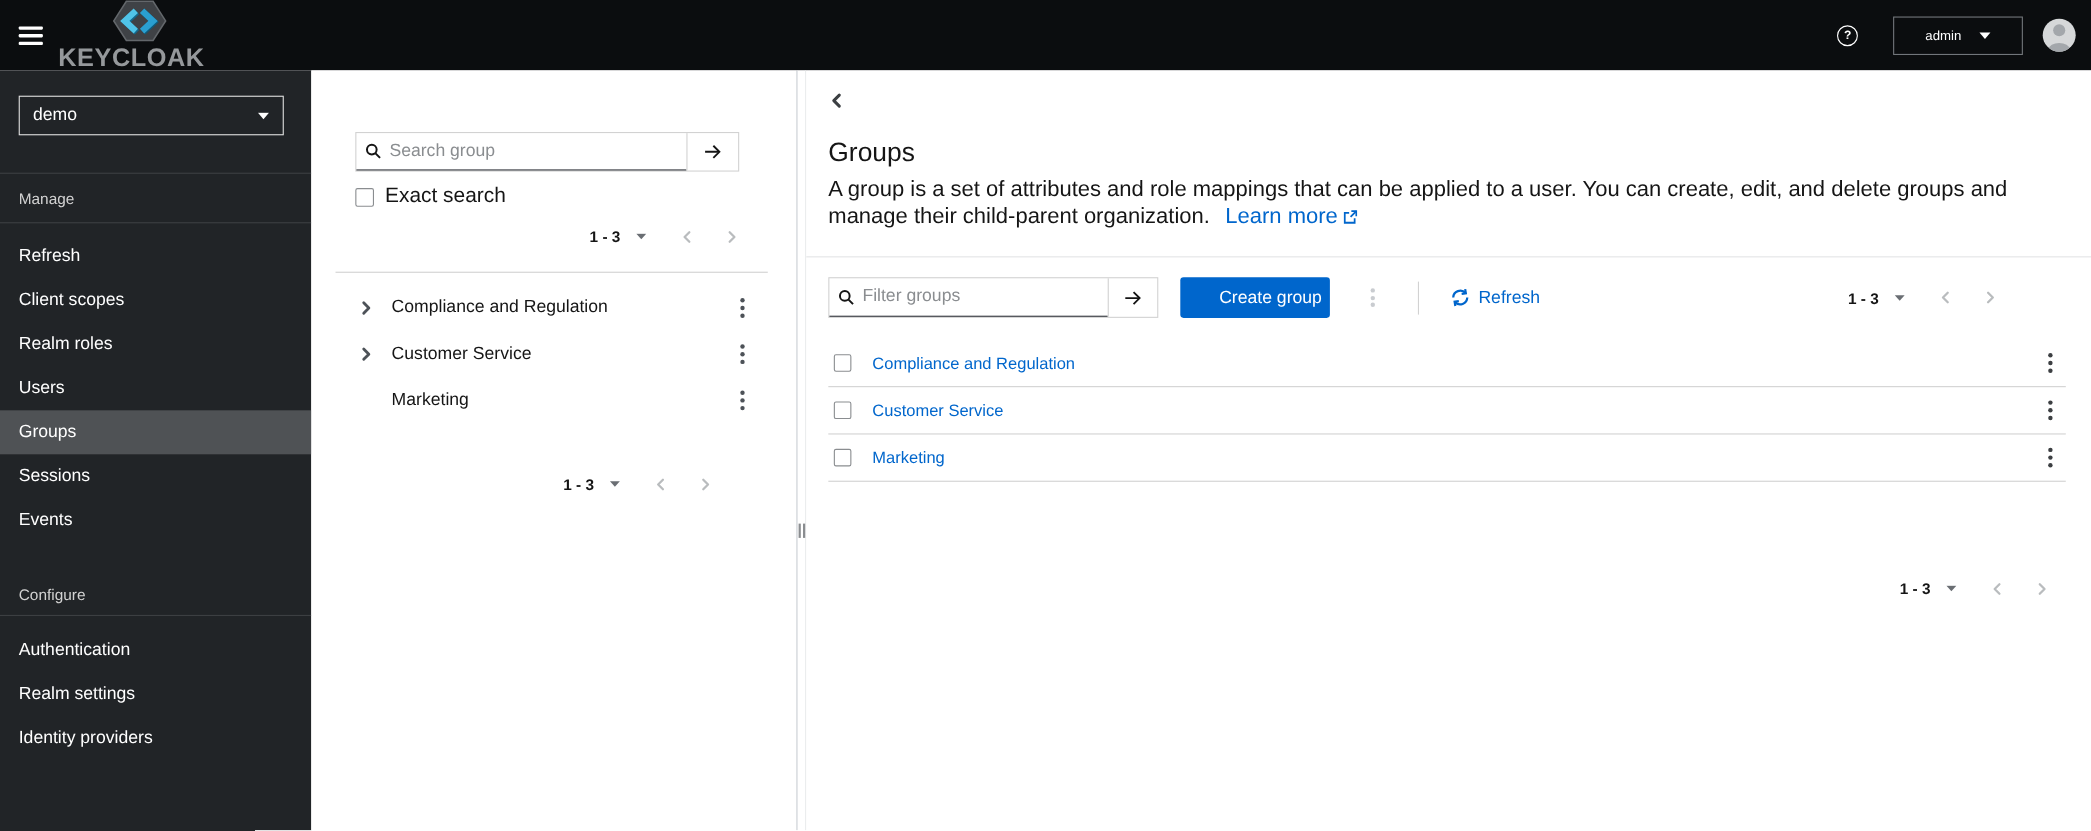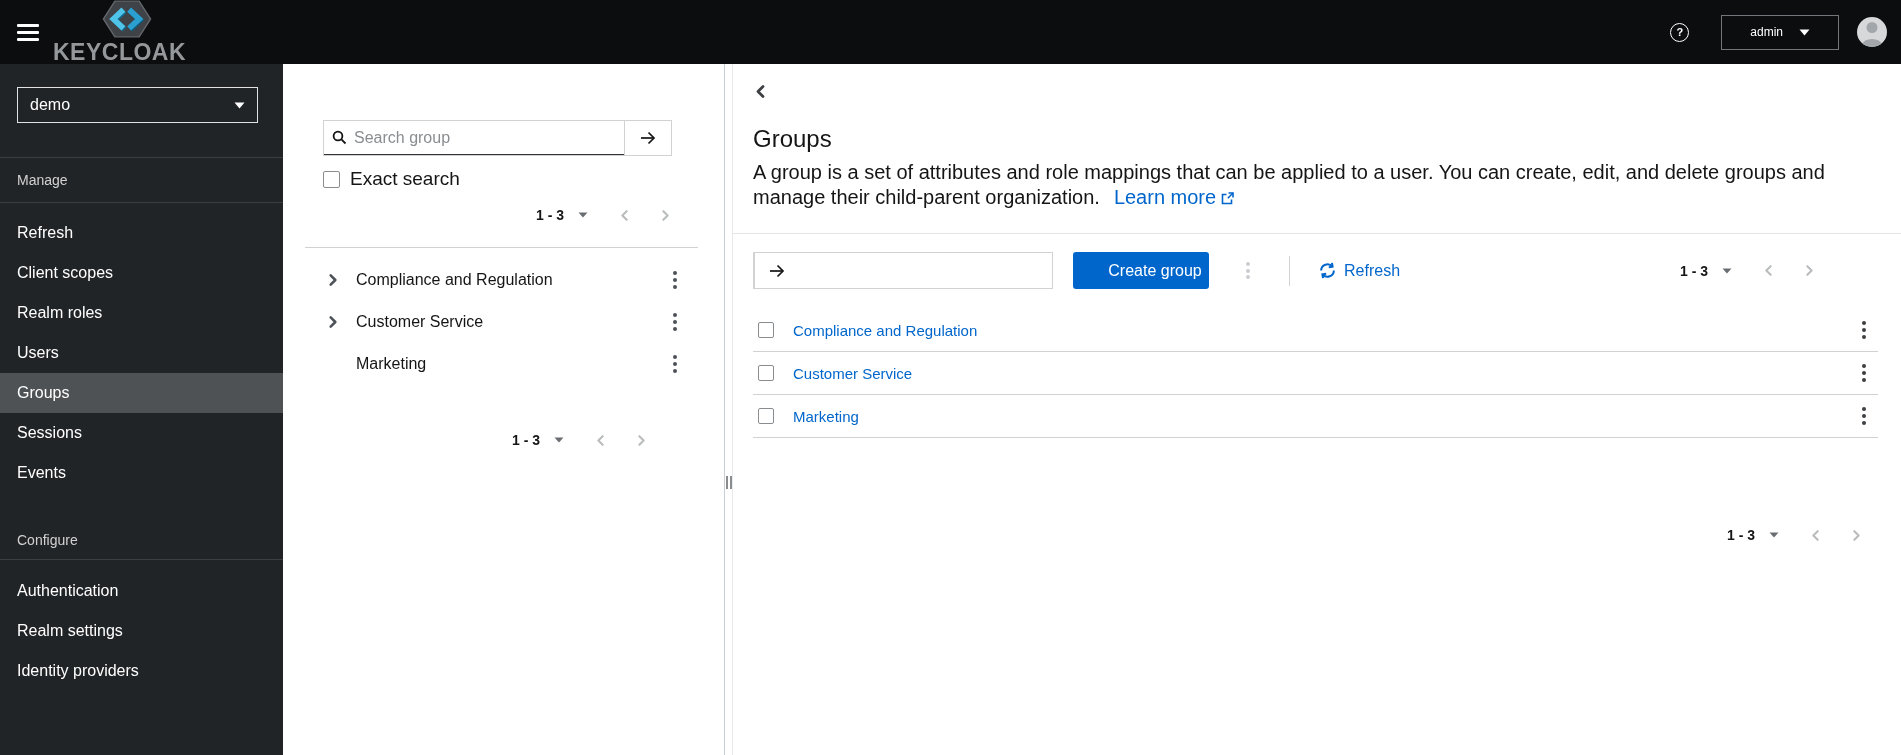--- a/index.html
+++ b/index.html
@@ -280,20 +280,27 @@
     <p class="desc"><span>A group is a set of attributes and role mappings that can be applied to a user. You can create, edit, and delete groups and manage their child-parent organization.</span><a class="learn-more"><span>Learn more</span><svg width="13" height="13" viewBox="0 0 13 13" fill="none" stroke="#0066cc" stroke-width="1.6">
             <path d="M5.5 2.5 H1.5 V11.5 H10.5 V7.5"></path>
             <path d="M7.5 1 H12 V5.5"></path>
             <path d="M12 1 L6.8 6.2"></path>
           </svg></a></p>
 
     <div class="header-divider"></div>
 
     <div class="toolbar">
       <div class="filter-group">
+        <div class="search-input-wrap">
+          <svg width="15" height="15" viewBox="0 0 15 15" fill="none" stroke="#151515" stroke-width="1.8">
+              <circle cx="6" cy="6" r="4.4"></circle>
+              <line x1="9.4" y1="9.4" x2="13.5" y2="13.5"></line>
+            </svg>
+          <input class="search-input" type="text" placeholder="Filter groups" style="">
+        </div>
         <button class="arrow-btn">
           <svg width="16" height="14" viewBox="0 0 16 14" fill="none" stroke="#151515" stroke-width="1.7">
               <line x1="1" y1="7" x2="13.5" y2="7"></line>
               <polyline points="8.5,1.5 14,7 8.5,12.5"></polyline>
             </svg>
         </button>
       </div>
       <button class="create-btn">Create group</button>
       <button class="kebab toolbar-kebab">
           <i></i>

